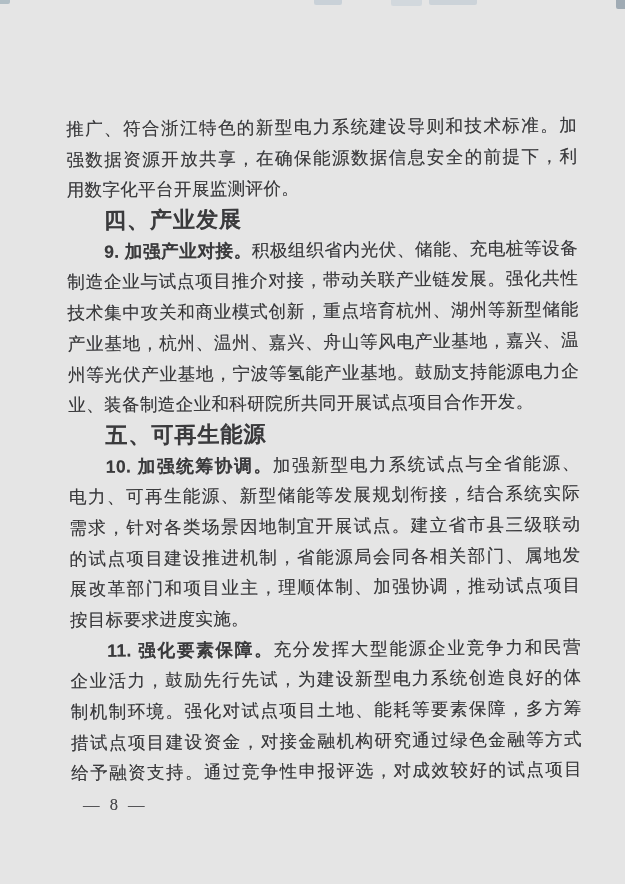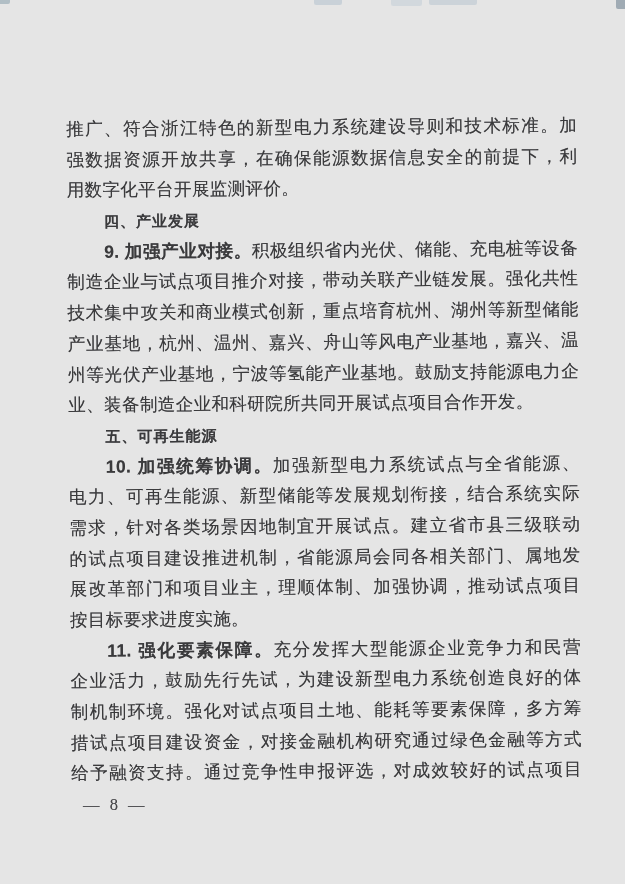--- a/index.html
+++ b/index.html
@@ -50,21 +50,21 @@
     text-align-last: left;
   }
   .line.indent {
     padding-left: 37px;
   }
   .b {
     font-weight: 700;
     font-family: "Liberation Sans", "DejaVu Sans", sans-serif;
   }
   .heading-line .b {
-    font-size: 15px;
+    font-size: 22px;
     letter-spacing: 1px;
   }
   .footer {
     position: absolute;
     left: 83px;
     top: 795px;
     font-size: 16.5px;
     line-height: 20px;
     color: #47474a;
     letter-spacing: 3px;

